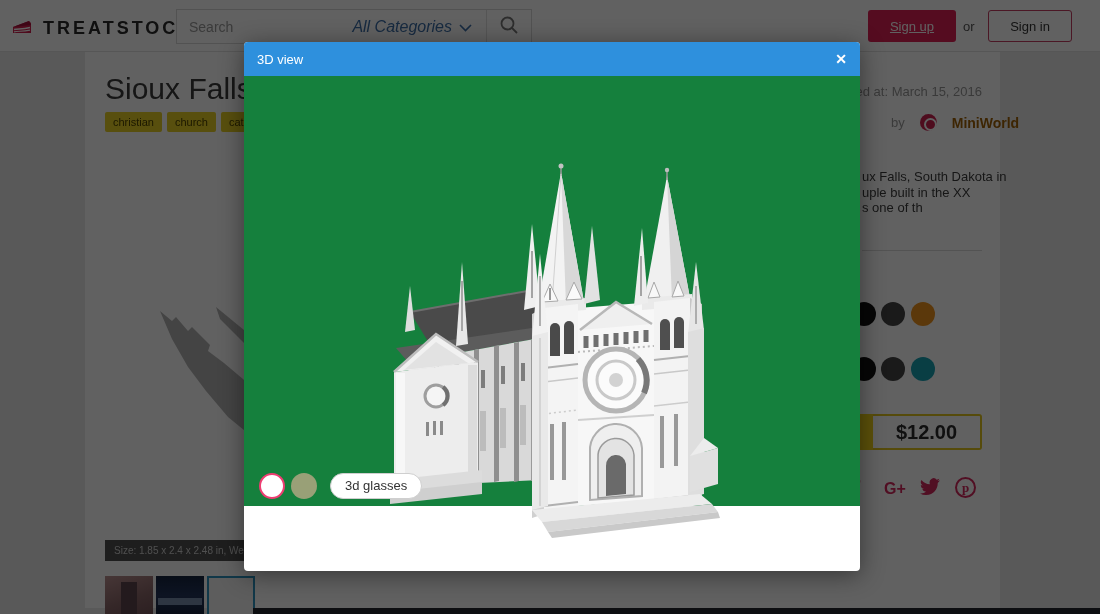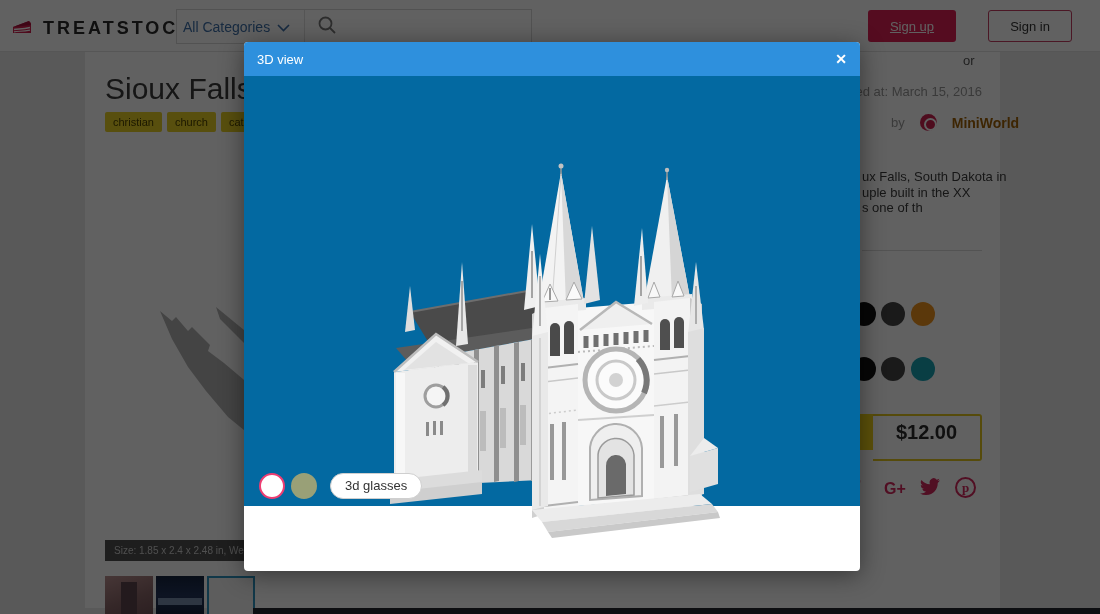--- a/index.html
+++ b/index.html
@@ -9,46 +9,46 @@
   
   .content-card { position:absolute; left:85px; top:52px; width:915px; height:556px; background:#ffffff; }
 
   
   .site-header { position:absolute; left:0; top:0; width:1100px; height:52px; background:#ffffff; border-bottom:1px solid #e2e2e2; z-index:2; }
   .logo-wrap { position:absolute; left:8px; top:13px; display:flex; align-items:center; gap:9px; cursor:pointer; }
   .logo-text { font-size:18px; font-weight:700; letter-spacing:3px; color:#2b2b2b; }
   .search-box { position:absolute; left:176px; top:9px; width:356px; height:35px; border:1px solid #d8d8d8; background:#fff; display:flex; align-items:center; }
   .search-input { flex:1; border:0; outline:0; font-size:14px; color:#555; padding:0 12px; font-family:"Liberation Sans",sans-serif; background:transparent; min-width:0; }
   .search-input::placeholder { color:#9a9a9a; }
-  .cat-dd { display:flex; align-items:center; gap:7px; color:#3d6fa8; font-size:14px; padding:0 14px 0 6px; height:100%; cursor:pointer; white-space:nowrap; }
+  .cat-dd { display:flex; align-items:center; gap:7px; color:#3d6fa8; font-size:16px; padding:0 14px 0 6px; height:100%; cursor:pointer; white-space:nowrap;font-style:italic; }
   .search-divider { width:1px; height:33px; background:#e0e0e0; }
   .mag-btn { width:44px; height:100%; display:flex; align-items:center; justify-content:center; cursor:pointer; background:transparent; border:0; }
   .btn-signup { position:absolute; left:868px; top:10px; width:88px; height:32px; background:#df2155; color:#fff; font-size:13px; border:0; border-radius:3px; cursor:pointer; font-family:"Liberation Sans",sans-serif;text-decoration:underline; }
-  .or-label { position:absolute; left:963px; top:19px; font-size:13px; color:#555;margin-top:34px; }
+  .or-label { position:absolute; left:963px; top:19px; font-size:13px; color:#555; }
   .btn-signin { position:absolute; left:988px; top:10px; width:84px; height:32px; background:transparent; color:#333; font-size:13px; border:1px solid #c43e63; border-radius:3px; cursor:pointer; font-family:"Liberation Sans",sans-serif; }
 
   
   .page-title { position:absolute; left:105px; top:72px; font-size:30px; font-weight:400; color:#3a3a3a; white-space:nowrap; }
   .tags-row { position:absolute; left:105px; top:112px; display:flex; gap:5px; }
   .tag { background:#e8cf25; color:#4c4300; font-size:11px; font-weight:400; padding:4px 8px; border-radius:2px; cursor:pointer; white-space:nowrap; }
   .published { position:absolute; right:118px; top:84px; font-size:13px; color:#979797; white-space:nowrap; }
   .byline { position:absolute; left:891px; top:114px; display:flex; align-items:center; gap:15px; }
   .by-prefix { font-size:13px; color:#9a9a9a; }
   .avatar { width:17px; height:17px; border-radius:50%; background:#cc2150; position:relative; }
   .avatar::after { content:""; position:absolute; left:4px; top:4px; width:9px; height:9px; border-radius:50%; border:2px solid #fff; }
   .author-name { font-size:14px; font-weight:700; color:#a16207; cursor:pointer; }
 
   .main-image { position:absolute; left:105px; top:150px; width:715px; height:420px; background:#ffffff; }
   .desc-line { position:absolute; left:862px; font-size:13px; color:#3c3c3c; white-space:nowrap; }
   .rc-divider { position:absolute; left:862px; top:250px; width:120px; height:1px; background:#d9d9d9; }
 
   .swatch { position:absolute; width:24px; height:24px; border-radius:50%; cursor:pointer; }
 
   .price-btn-yellow { position:absolute; left:792px; top:414px; width:81px; height:36px; background:#f2d51b; border-radius:3px 0 0 3px; cursor:pointer; border:0; }
-  .price-box { position:absolute; left:873px; top:414px; width:109px; height:47px; border:2px solid #e2c51d; border-left:0; border-radius:0 3px 3px 0; background:#fff; font-size:20px; font-weight:700; color:#2b2b2b; text-align:center; line-height:32px; }
+  .price-box { position:absolute; left:873px; top:414px; width:109px; height:36px; border:2px solid #e2c51d; border-left:0; border-radius:0 3px 3px 0; background:#fff; font-size:20px; font-weight:700; color:#2b2b2b; text-align:center; line-height:32px; }
 
   .soc { position:absolute; color:#d5295e; cursor:pointer; }
   .soc-f { left:853px; top:476px; font-size:21px; font-weight:700; font-family:"Liberation Serif",serif; }
   .soc-g { left:884px; top:480px; font-size:16px; font-weight:700; }
   .soc-t { left:919px; top:478px; }
   .soc-p { left:955px; top:477px; width:21px; height:21px; border:2px solid #d5295e; border-radius:50%; font-size:13px; font-weight:700; text-align:center; line-height:17px; font-family:"Liberation Serif",serif; }
 
   .size-badge { position:absolute; left:105px; top:540px; background:rgba(40,40,40,.82); color:#cfcfcf; font-size:10px; padding:5px 9px; white-space:nowrap; }
 
   .thumb { position:absolute; top:576px; width:48px; height:44px; cursor:pointer; }
@@ -58,21 +58,21 @@
   .thumb-2::after { content:""; position:absolute; left:2px; top:22px; width:44px; height:7px; background:#7a8fae; }
   .thumb-3 { left:207px; background:#f3f3f3; border:2px solid #2f93c0; }
   .footer-bar { position:absolute; left:253px; top:608px; width:847px; height:6px; background:#23272d; }
 
   
   .backdrop { position:absolute; inset:0; background:rgba(0,0,0,.62); z-index:5; }
   .modal { position:absolute; left:244px; top:42px; width:616px; height:529px; z-index:10; border-radius:4px; overflow:hidden; background:#fff; box-shadow:0 4px 24px rgba(0,0,0,.45); }
   .modal-header { height:34px; background:#2e90dd; display:flex; align-items:center; justify-content:space-between; padding:0 13px; }
   .modal-title { color:#fff; font-size:13px; }
   .modal-close { color:#fff; font-size:14px; font-weight:700; cursor:pointer; line-height:1; }
-  .modal-body { position:relative; width:616px; height:430px; background:#0369a1; }
+  .modal-body { position:relative; width:616px; height:430px; background:#15803d; }
   .viewer { position:absolute; inset:0; cursor:grab; }
   .viewer-controls { position:absolute; left:15px; bottom:7px; display:flex; align-items:center; gap:5px; z-index:3; }
   .color-opt { width:26px; height:26px; border-radius:50%; cursor:pointer; }
   .color-opt-1 { background:#fff; border:2px solid #ee3d72; }
   .color-opt-2 { background:#99a077; margin-left:1px; }
   .glasses-btn { height:26px; margin-left:8px; padding:0 14px; border:1px solid #cfcfcf; border-radius:14px; background:#fff; font-size:13px; color:#333; line-height:24px; cursor:pointer; font-family:"Liberation Sans",sans-serif; }
 </style>
 </head>
 <body>
 
@@ -86,20 +86,21 @@
         <svg width="26" height="26" viewBox="0 0 26 26">
           <path d="M21 8 L5 14 L5 20 L23 20 L23 10 Z" fill="#cf1f4c"></path>
           <path d="M21 8 L5 14 L23 12 Z" fill="#a3123a"></path>
           <path d="M6 16.5 C10 15.5 14 16.5 22 14.5" stroke="#fff" stroke-width="1.6" fill="none"></path>
           <path d="M6 18.8 C10 17.8 14 18.8 22 17.2" stroke="#fff" stroke-width="1.2" fill="none"></path>
         </svg>
       </span>
       <span class="logo-text">TREATSTOCK</span>
     </div>
     <div class="search-box">
+      <input class="search-input" type="text" placeholder="Search" style="">
       <div class="cat-dd">
         <span>All Categories</span>
         <span>
           <svg width="13" height="8" viewBox="0 0 13 8">
               <polyline points="1,1 6.5,6.5 12,1" fill="none" stroke="#3d6fa8" stroke-width="1.6"></polyline>
             </svg>
         </span>
       </div>
       <div class="search-divider"></div>
       <button class="mag-btn">

